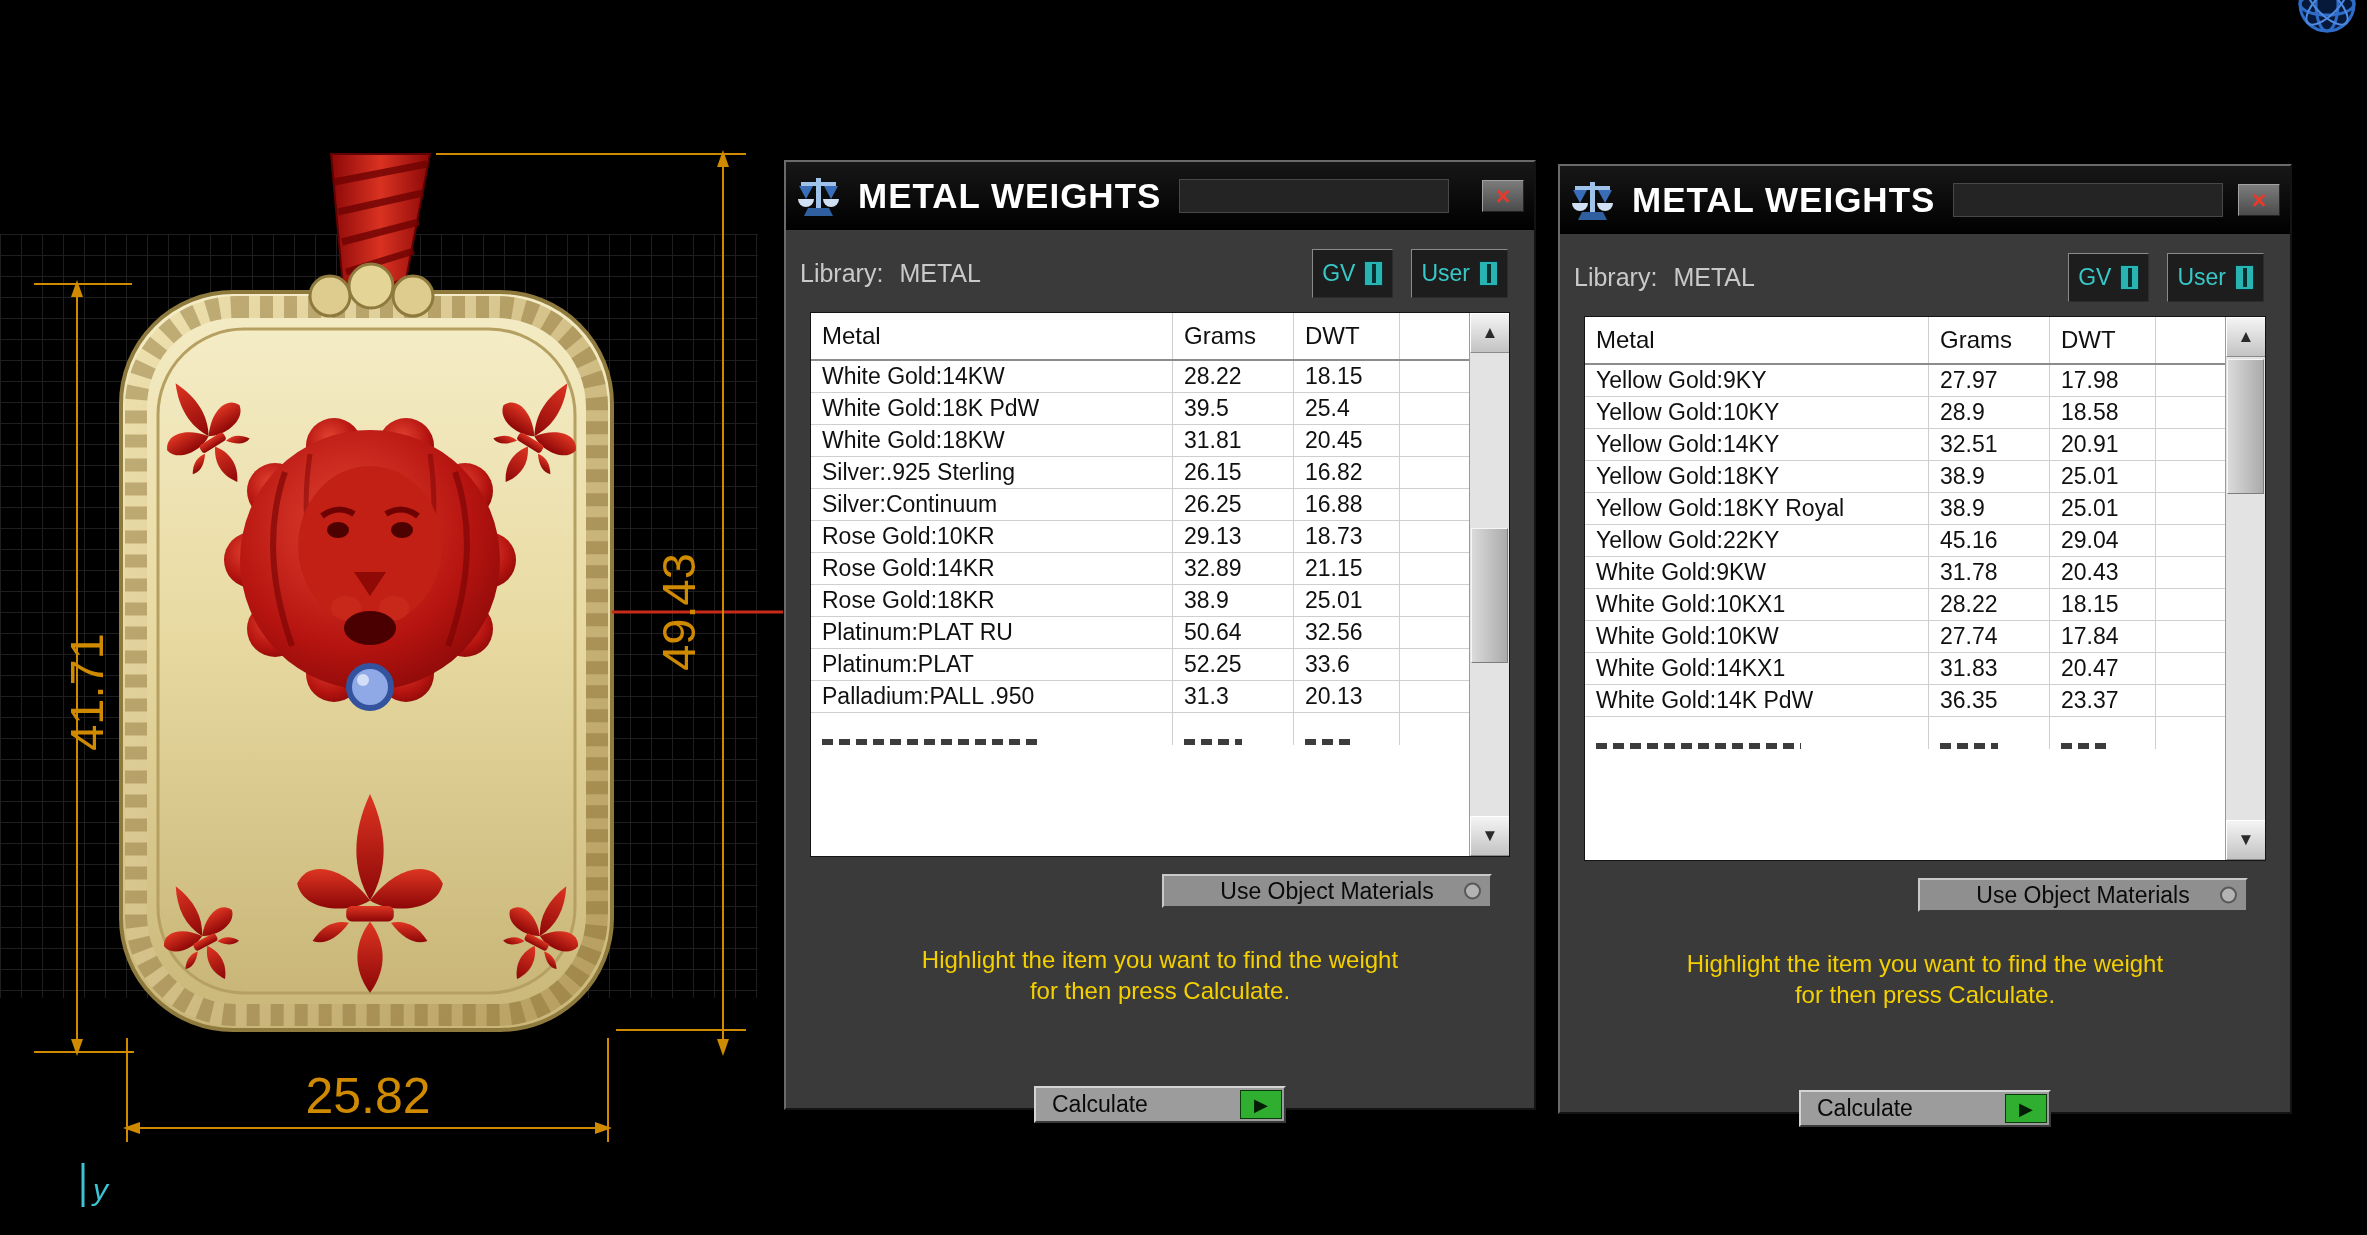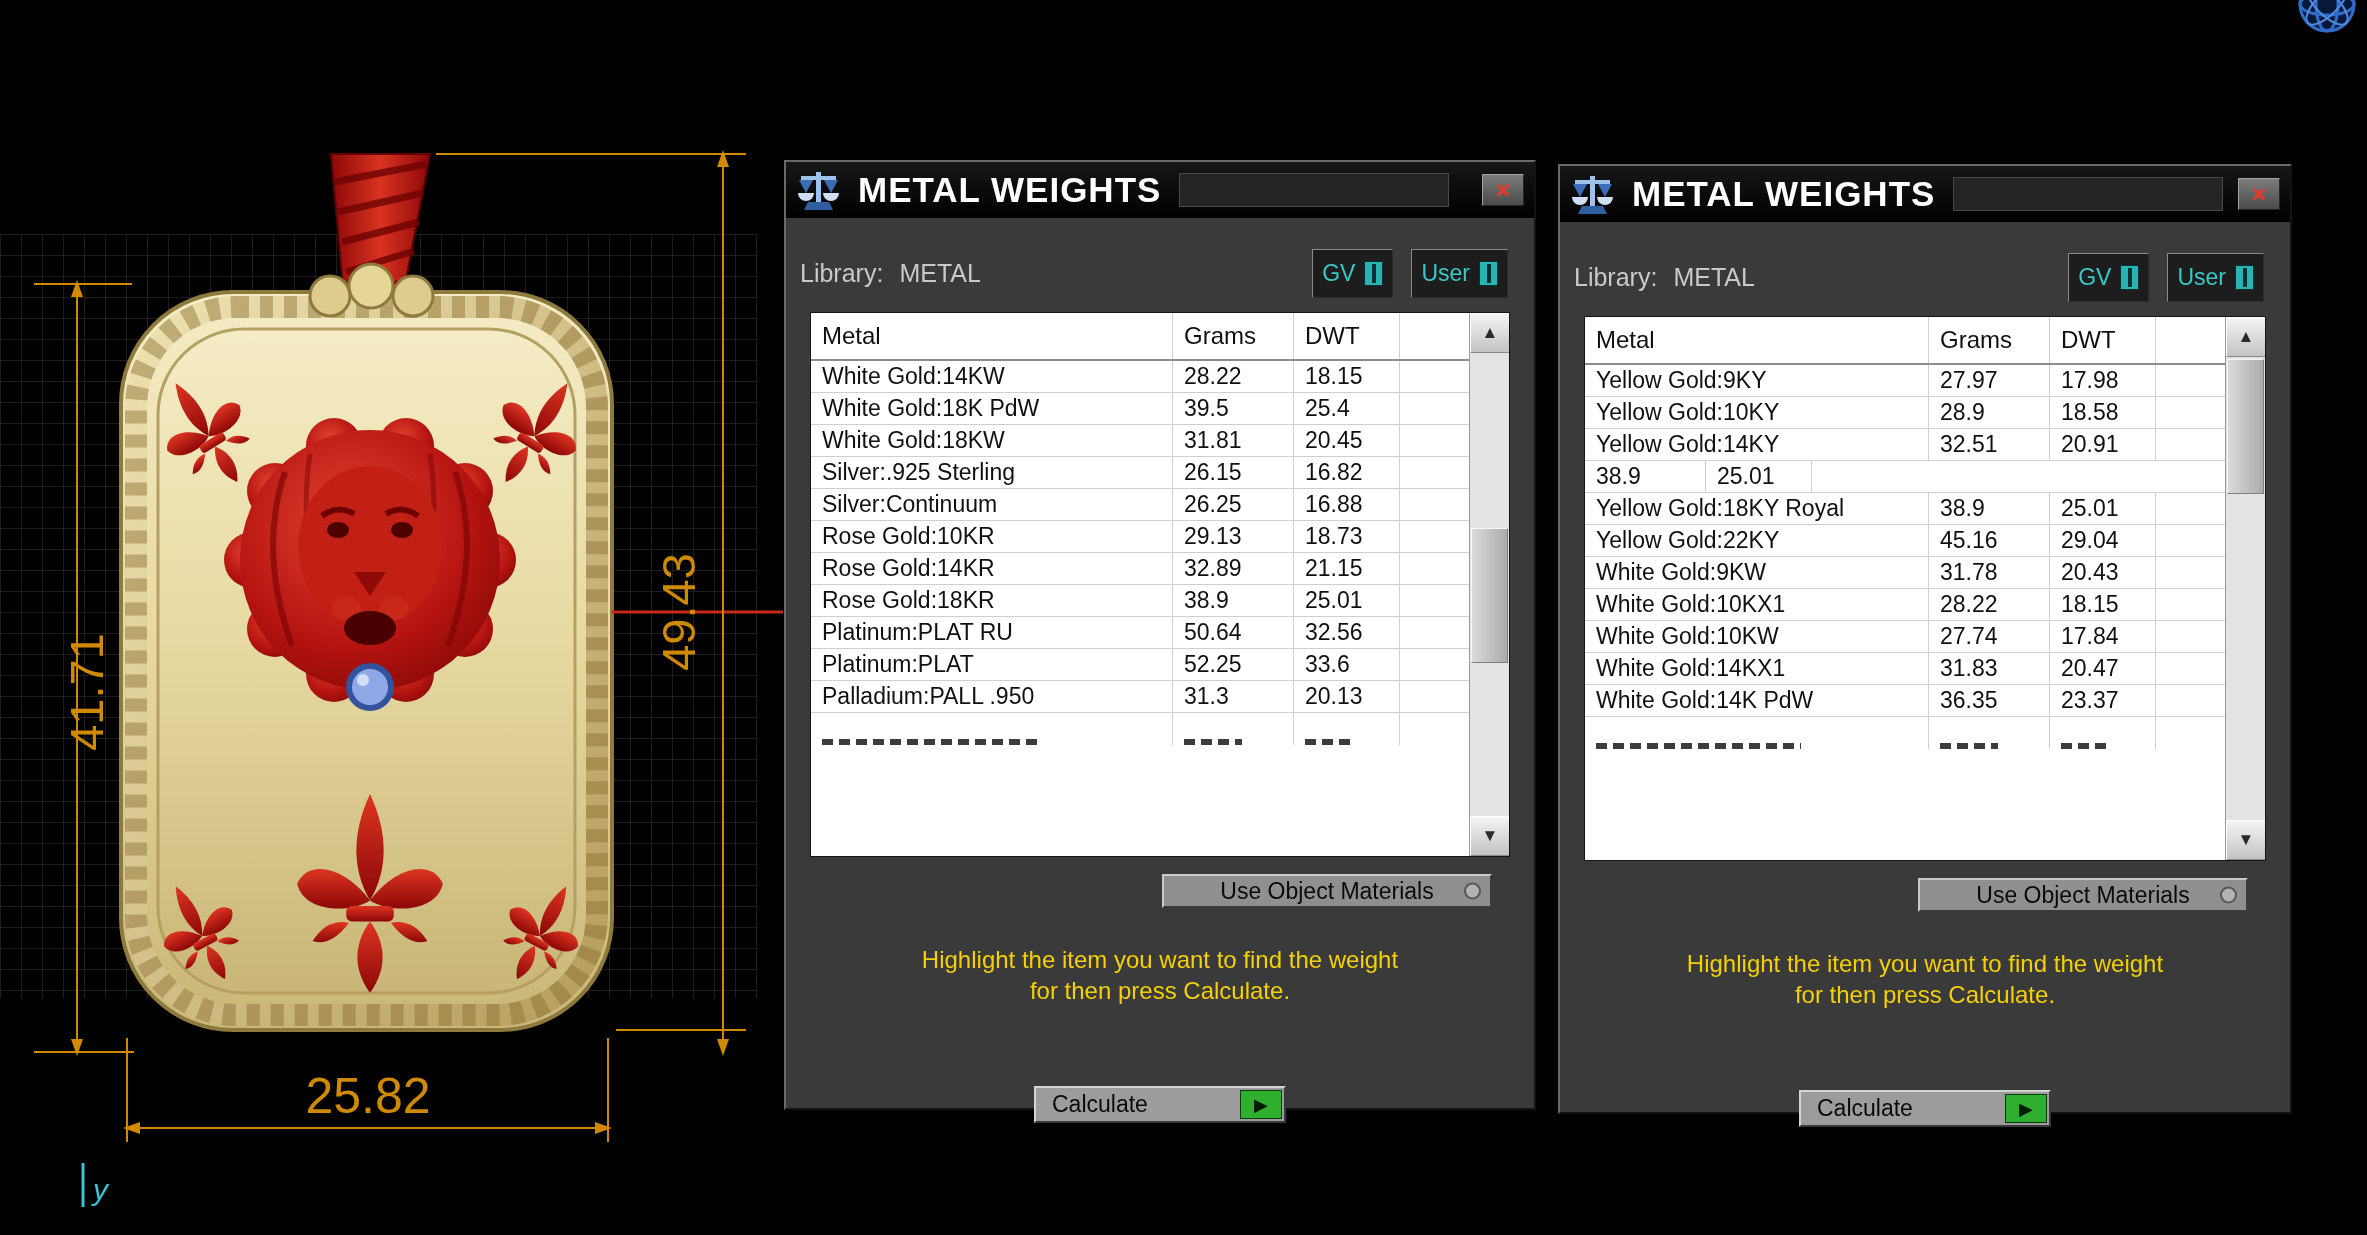--- a/index.html
+++ b/index.html
@@ -22,21 +22,21 @@
   .globe{position:absolute; right:4px; top:0; width:72px; height:52px; overflow:hidden;}
 
   
   .dialog{position:absolute; background:#3a3a3a;
     border-top:2px solid #6a6a6a; border-left:2px solid #6a6a6a;
     border-right:2px solid #131313; border-bottom:2px solid #131313;
     box-shadow:0 0 0 1px #000;}
   .dlg-left{left:784px; top:160px; width:752px; height:950px;}
   .dlg-right{left:1558px; top:164px; width:734px; height:950px;}
 
-  .titlebar{position:relative; height:56px; background:linear-gradient(#171717,#000);
+  .titlebar{position:relative; height:68px; background:linear-gradient(#171717,#000);
     display:flex; align-items:center; padding:4px 10px;}
   .scale-icon{width:46px; height:46px; margin-right:16px; flex:none;}
   .dlg-title{color:#fff; font-weight:bold; font-size:35px; letter-spacing:1px; flex:none;}
   .titlebar-panel{margin-left:18px; width:270px; height:34px; background:#242424; border:1px solid #484848; flex:none;}
   .close-btn{margin-left:auto; width:42px; height:32px;
     background:linear-gradient(#7c7c7c,#4b4b4b);
     border:1px solid #a2a2a2; border-right-color:#232323; border-bottom-color:#232323;
     color:#e8392a; font-size:25px; font-weight:bold;
     display:flex; align-items:center; justify-content:center;}
 
@@ -472,20 +472,21 @@
             </div>
 
             <div class="trow">
               <div class="td c-metal">Yellow Gold:14KY</div>
               <div class="td c-grams">32.51</div>
               <div class="td c-dwt">20.91</div>
               <div class="td c-spare"></div>
             </div>
 
             <div class="trow">
+              <div class="td c-metal">Yellow Gold:18KY</div>
               <div class="td c-grams">38.9</div>
               <div class="td c-dwt">25.01</div>
               <div class="td c-spare"></div>
             </div>
 
             <div class="trow">
               <div class="td c-metal">Yellow Gold:18KY Royal</div>
               <div class="td c-grams">38.9</div>
               <div class="td c-dwt">25.01</div>
               <div class="td c-spare"></div>

